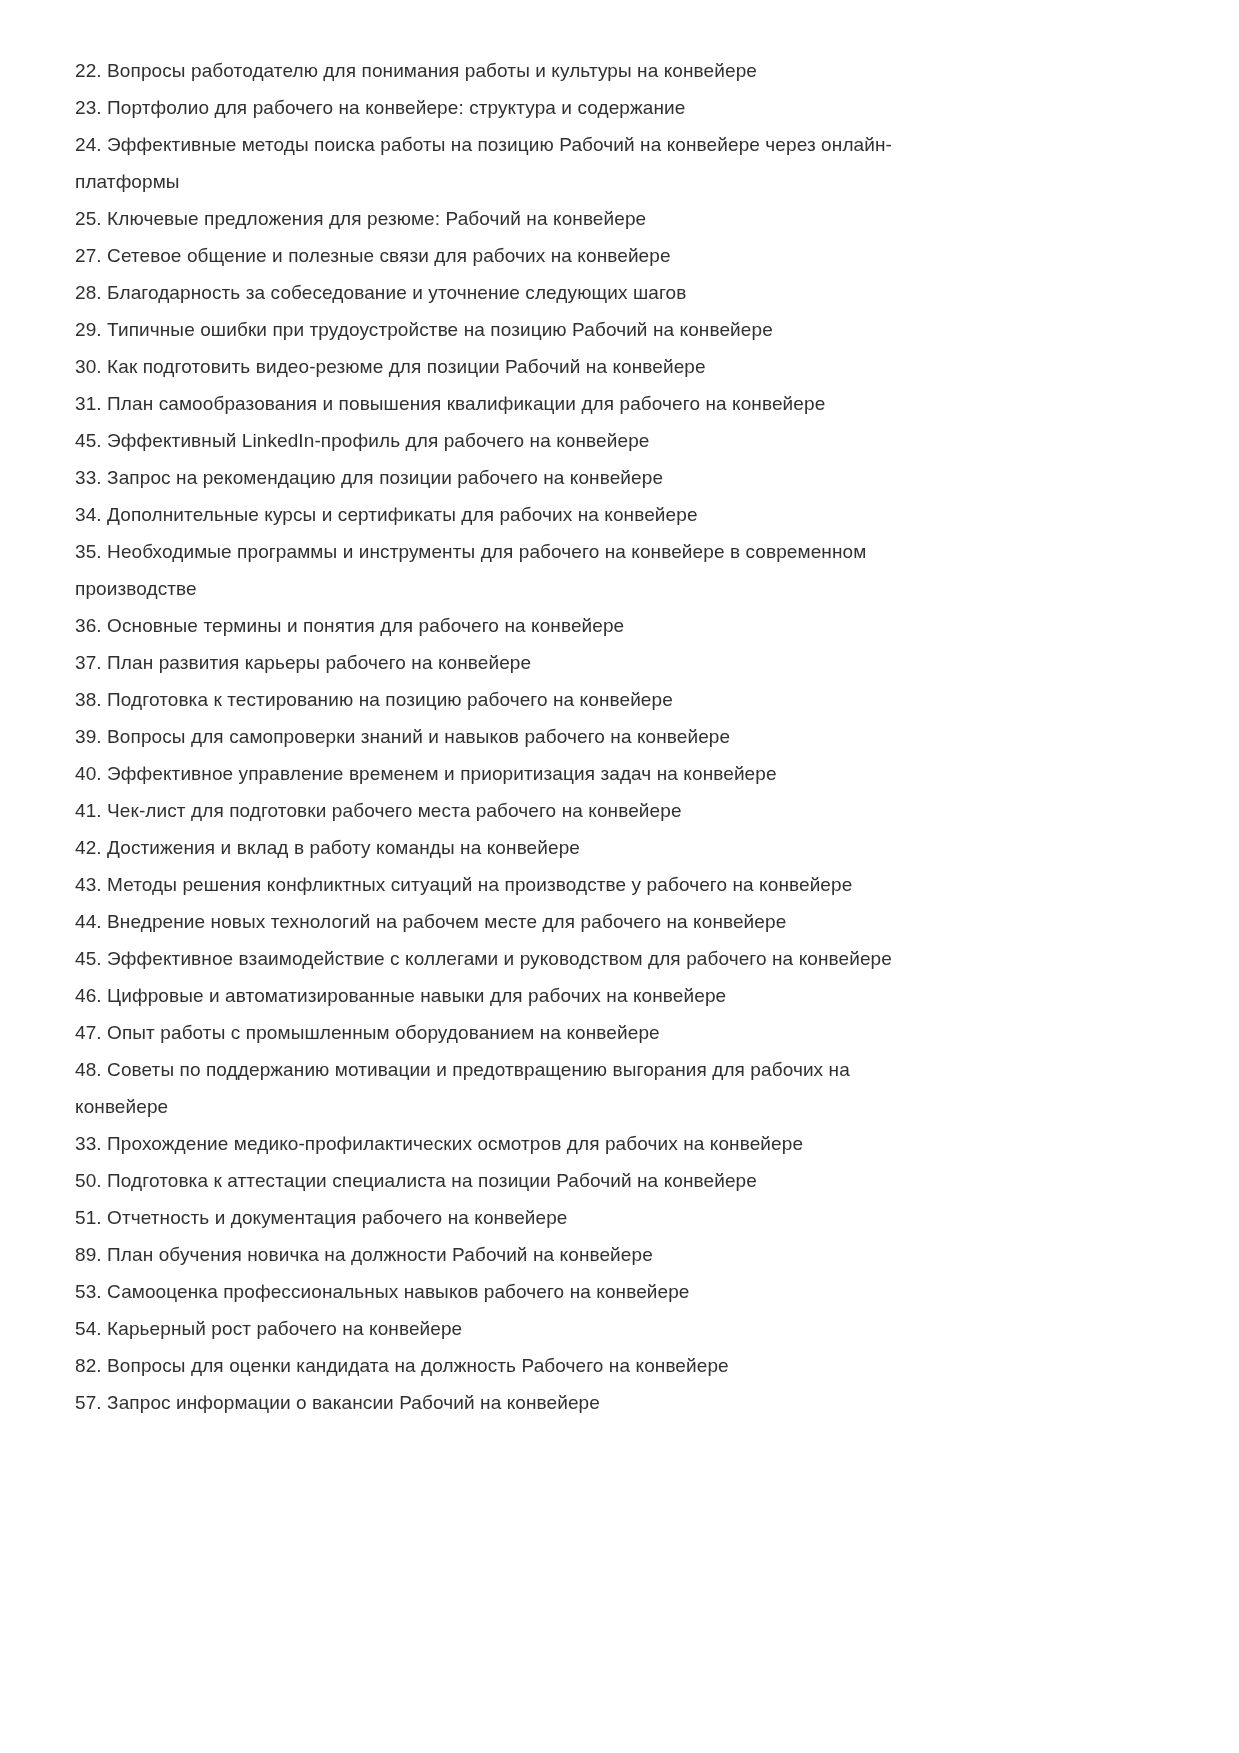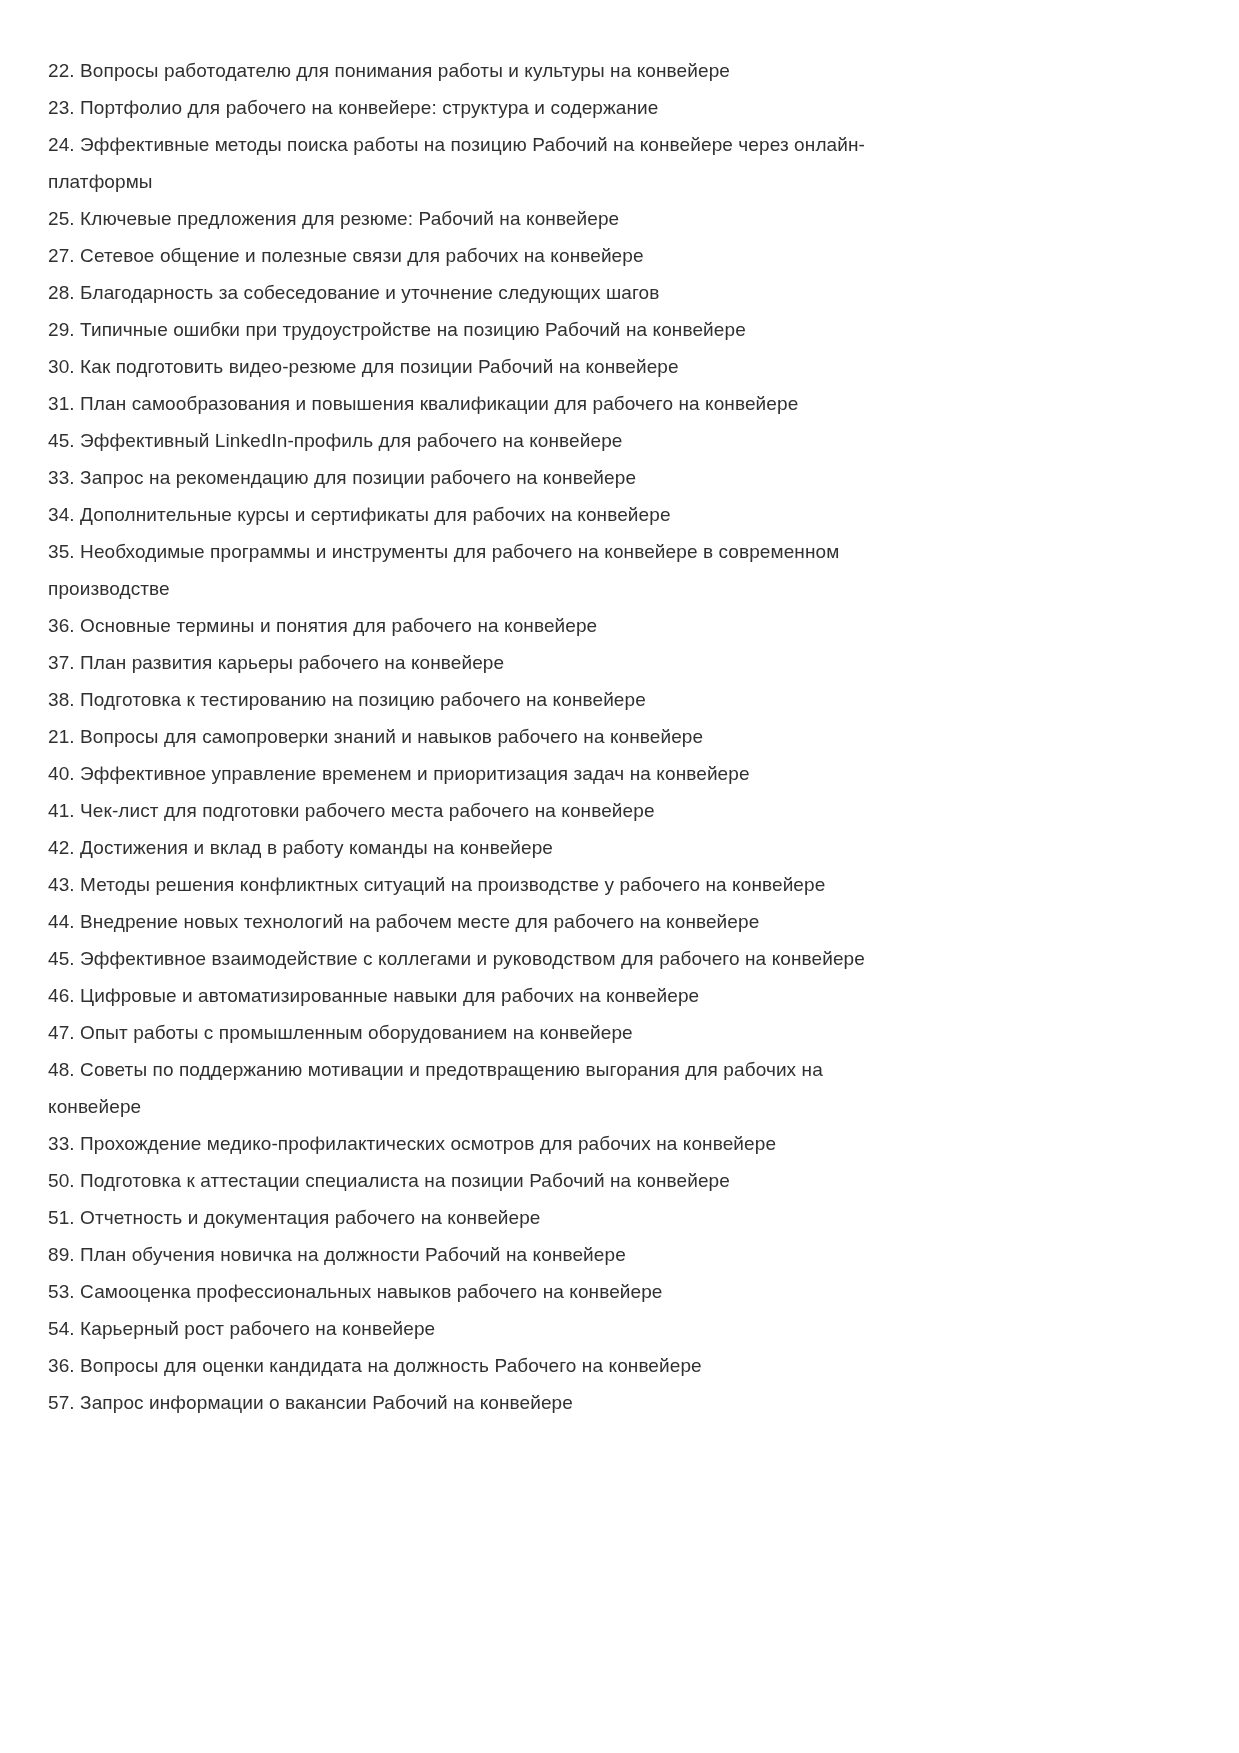--- a/index.html
+++ b/index.html
@@ -9,21 +9,21 @@
   }
   body {
     width: 1239px;
     min-height: 1753px;
     font-family: "Liberation Sans", "DejaVu Sans", sans-serif;
   }
   .page {
     box-sizing: border-box;
     width: 1239px;
     min-height: 1753px;
-    padding: 52px 90px 40px 48px;
+    padding: 52px 90px 40px 75px;
     background: #ffffff;
   }
   .topic-list {
     display: block;
   }
   .item {
     margin: 0;
     padding: 0;
     font-size: 19px;
     line-height: 37px;
@@ -48,33 +48,33 @@
       <p class="item">30. Как подготовить видео-резюме для позиции Рабочий на конвейере</p>
       <p class="item">31. План самообразования и повышения квалификации для рабочего на конвейере</p>
       <p class="item">45. Эффективный LinkedIn-профиль для рабочего на конвейере</p>
       <p class="item">33. Запрос на рекомендацию для позиции рабочего на конвейере</p>
       <p class="item">34. Дополнительные курсы и сертификаты для рабочих на конвейере</p>
       <p class="item">35. Необходимые программы и инструменты для рабочего на конвейере в современном
 производстве</p>
       <p class="item">36. Основные термины и понятия для рабочего на конвейере</p>
       <p class="item">37. План развития карьеры рабочего на конвейере</p>
       <p class="item">38. Подготовка к тестированию на позицию рабочего на конвейере</p>
-      <p class="item">21. Вопросы для самопроверки знаний и навыков рабочего на конвейере</p>
+      <p class="item">39. Вопросы для самопроверки знаний и навыков рабочего на конвейере</p>
       <p class="item">40. Эффективное управление временем и приоритизация задач на конвейере</p>
       <p class="item">41. Чек-лист для подготовки рабочего места рабочего на конвейере</p>
       <p class="item">42. Достижения и вклад в работу команды на конвейере</p>
       <p class="item">43. Методы решения конфликтных ситуаций на производстве у рабочего на конвейере</p>
       <p class="item">44. Внедрение новых технологий на рабочем месте для рабочего на конвейере</p>
       <p class="item">45. Эффективное взаимодействие с коллегами и руководством для рабочего на конвейере</p>
       <p class="item">46. Цифровые и автоматизированные навыки для рабочих на конвейере</p>
       <p class="item">47. Опыт работы с промышленным оборудованием на конвейере</p>
       <p class="item">48. Советы по поддержанию мотивации и предотвращению выгорания для рабочих на
 конвейере</p>
       <p class="item">33. Прохождение медико-профилактических осмотров для рабочих на конвейере</p>
       <p class="item">50. Подготовка к аттестации специалиста на позиции Рабочий на конвейере</p>
       <p class="item">51. Отчетность и документация рабочего на конвейере</p>
       <p class="item">89. План обучения новичка на должности Рабочий на конвейере</p>
       <p class="item">53. Самооценка профессиональных навыков рабочего на конвейере</p>
       <p class="item">54. Карьерный рост рабочего на конвейере</p>
-      <p class="item">36. Вопросы для оценки кандидата на должность Рабочего на конвейере</p>
+      <p class="item">82. Вопросы для оценки кандидата на должность Рабочего на конвейере</p>
       <p class="item">57. Запрос информации о вакансии Рабочий на конвейере</p>
     </div>
 </div>
 
 </body></html>

